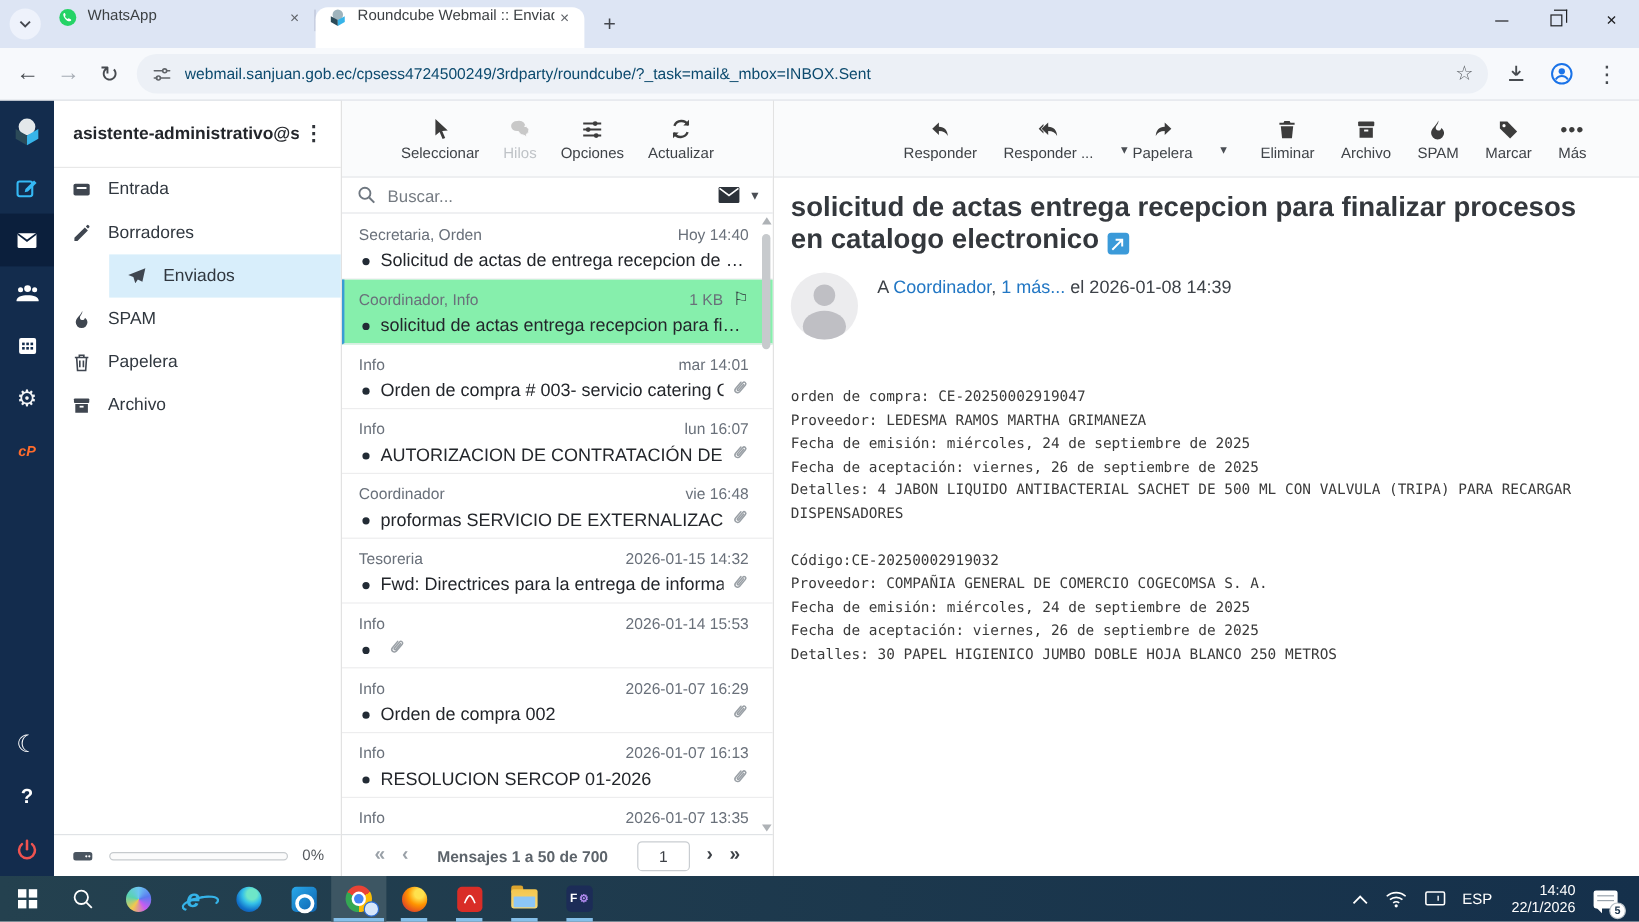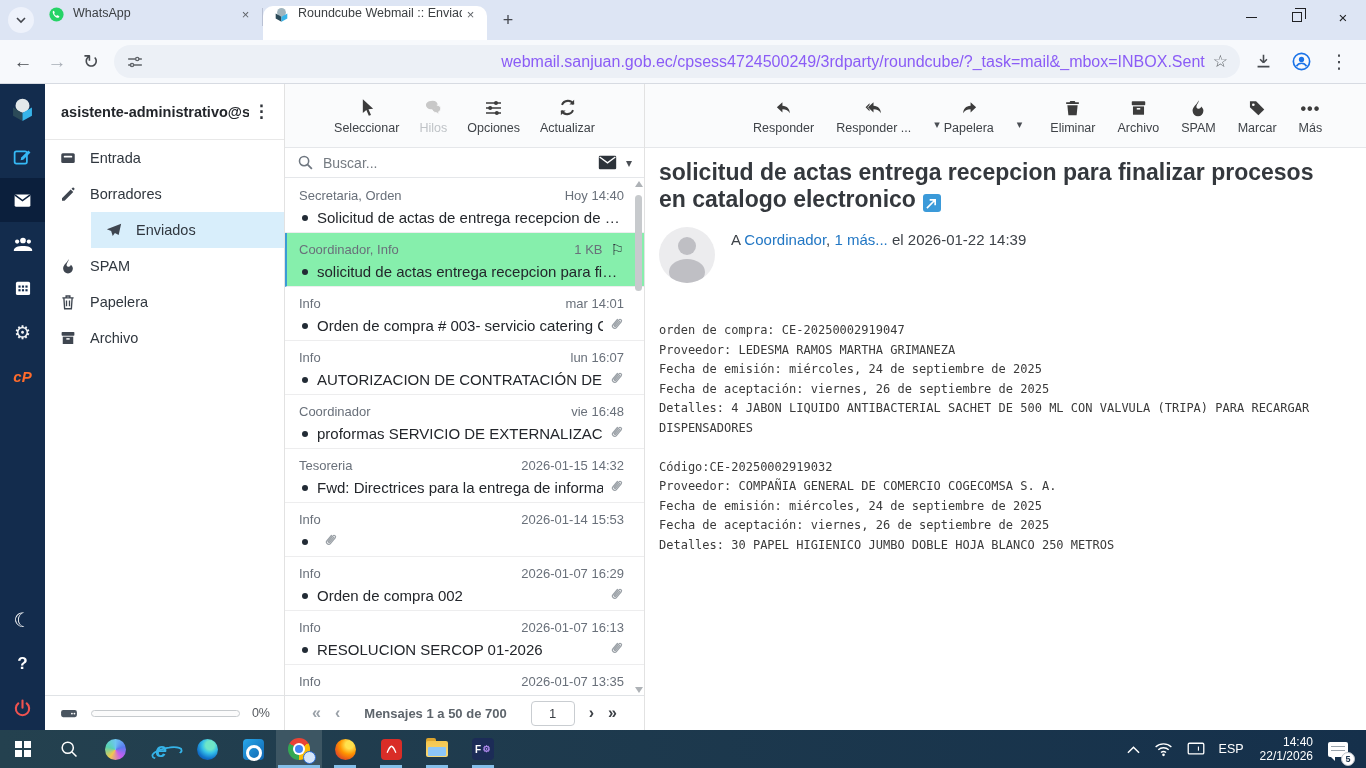--- a/index.html
+++ b/index.html
@@ -26,36 +26,36 @@
   .restore-glyph::before { content:""; position:absolute; left:2px; bottom:2px; width:10px; height:10px;
     border-top:1.2px solid #202124; border-right:1.2px solid #202124; }
   .min-glyph { width:11px; height:1px; border-bottom:1.5px solid #202124; }
 
   .navbar { height:44px; background:#f7f9fc; border-bottom:1px solid #d7dbe2; display:flex; align-items:center; padding:0 6px; }
   .nav-btn { width:34px; height:34px; border-radius:50%; display:flex; align-items:center; justify-content:center;
     font-size:19px; color:#474b50; flex:none; }
   .nav-btn.disabled { color:#a7adb5; }
   .omnibox { flex:1; height:33px; background:#ecf0f6; border-radius:17px; margin:0 6px; display:flex;
     align-items:center; padding:0 12px; min-width:0; }
-  .omni-url { flex:1; font-size:16px; color:#8b5cf6; white-space:nowrap; overflow:hidden; margin-left:10px;text-align:right; }
+  .omni-url { flex:1; font-size:13px; color:#0c4a6e; white-space:nowrap; overflow:hidden; margin-left:10px; }
   .omni-star { font-size:17px; color:#5f6368; margin-left:8px; }
   .chrome-actions { display:flex; align-items:center; gap:4px; margin-right:4px; }
 
   
   .app { position:absolute; top:84px; left:0; width:1366px; height:646px; display:flex; background:#fff; }
 
   .appbar { width:45px; background:#132c4d; display:flex; flex-direction:column; align-items:center; flex:none; }
   .appbar-item { width:45px; height:44px; display:flex; align-items:center; justify-content:center; color:#fff; }
   .appbar-item.logo { height:50px; }
   .appbar-item.active { background:#0b1f3c; }
   .appbar-spacer { flex:1; }
   .glyph-moon { font-size:20px; color:#fff; }
   .glyph-gear { font-size:19px; color:#f2f4f6; }
   .glyph-help { font-size:17px; font-weight:bold; color:#fff; }
-  .cp-logo { color:#ff6c2c; font-weight:bold; font-style:italic; font-size:15px; }
+  .cp-logo { color:#ff6c2c; font-weight:bold; font-style:italic; font-size:12px; }
 
   .folders { width:240px; border-right:1px solid #e2e2e2; position:relative; flex:none; }
   .acct-head { height:56px; display:flex; align-items:center; padding:0 10px 0 16px; border-bottom:1px solid #e8e8e8; }
   .acct-name { flex:1; font-size:14.5px; font-weight:bold; color:#23262b; white-space:nowrap; overflow:hidden; }
   .acct-menu { font-size:17px; font-weight:bold; color:#30343a; padding:0 4px; }
   .folder { height:36px; display:flex; align-items:center; padding:0 14px; gap:13px; font-size:14.5px; color:#30373f; }
   .folder.selected { background:#d8eefb;margin-left:46px; }
   .folder svg { flex:none; }
   .quota { position:absolute; bottom:0; left:0; right:0; height:35px; border-top:1px solid #e0e3e6;
     display:flex; align-items:center; padding:0 14px; }
@@ -695,21 +695,21 @@
             <svg width="11" height="11" viewBox="0 0 12 12">
               <path d="M1 11L9 3M4 2h6v6" fill="none" stroke="#fff" stroke-width="1.8"></path>
             </svg>
           </span></div>
       <div class="from-row">
         <div class="avatar"></div>
         <div>
           <div class="meta">
             <span>A</span>
             <span class="blue-link">Coordinador</span><span>, </span><span class="blue-link">1 más...</span>
-            <span> el 2026-01-22 14:39</span>
+            <span> el 2026-01-08 14:39</span>
           </div>
         </div>
       </div>
     </div>
 
     <pre class="msg-body">orden de compra: CE-20250002919047
 Proveedor: LEDESMA RAMOS MARTHA GRIMANEZA
 Fecha de emisión: miércoles, 24 de septiembre de 2025
 Fecha de aceptación: viernes, 26 de septiembre de 2025
 Detalles: 4 JABON LIQUIDO ANTIBACTERIAL SACHET DE 500 ML CON VALVULA (TRIPA) PARA RECARGAR DISPENSADORES

